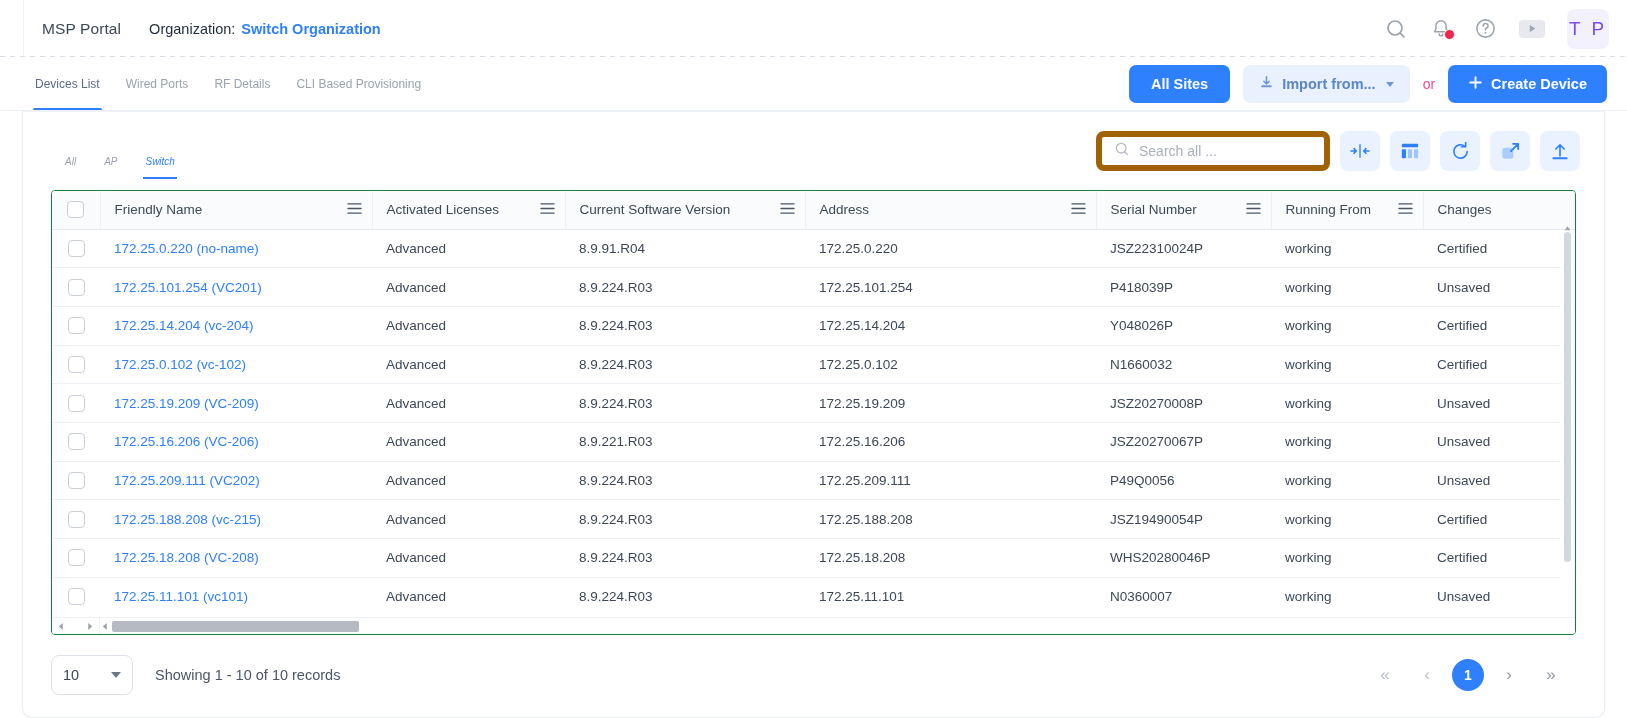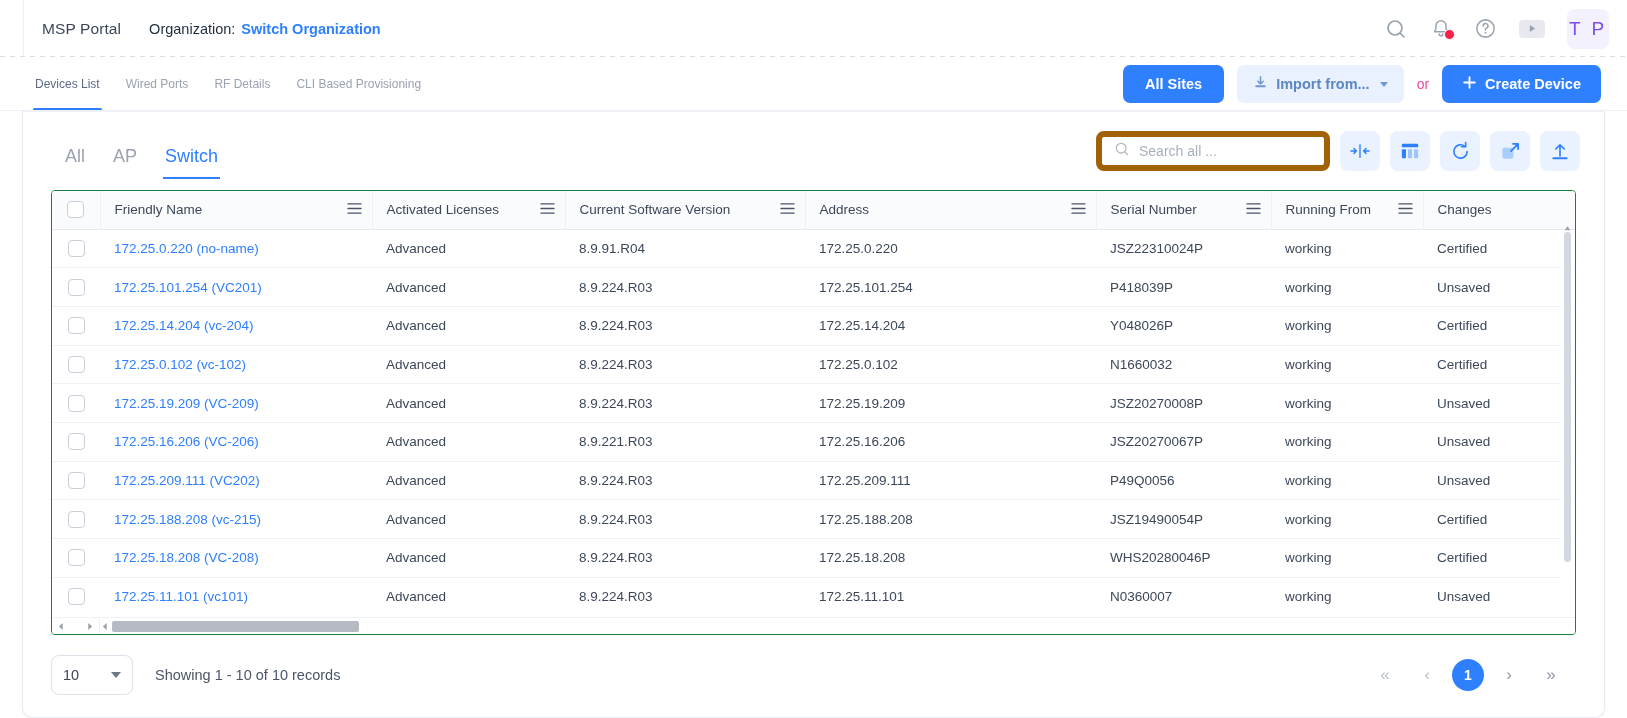--- a/index.html
+++ b/index.html
@@ -71,21 +71,21 @@
     font-size: 12px; color: #9aa3b0; padding: 0 13px 20px 13px;
     cursor: pointer; position: relative; white-space: nowrap;
   }
   .tab.active { color: #5b6b85; }
   .tab.active::after {
     content: ""; position: absolute; left: 11px; right: 11px; bottom: 0;
     height: 3px; background: #2f80ff; border-radius: 2px;
   }
   .tabstrip-right {
     margin-left: auto; display: flex; align-items: center; gap: 13px;
-    padding-right: 26px; padding-bottom: 8px;
+    padding-right: 20px; padding-bottom: 8px;
   }
   .btn {
     border: none; border-radius: 7px; cursor: pointer;
     font-family: inherit; font-size: 14.5px; font-weight: bold;
     display: flex; align-items: center; justify-content: center;
   }
   .btn-primary { background: #2f80ff; color: #fff; height: 38px; padding: 0 22px; }
   .btn-soft {
     background: #e9f1fe; color: #5c86c4; height: 38px; padding: 0 16px; gap: 8px;
   }
@@ -103,22 +103,22 @@
     background: #fff; border: 1px solid #e8ebf0; border-top: none;
     border-radius: 0 0 10px 10px;
     box-shadow: 0 1px 3px rgba(20,40,80,.04);
     border-top: 1px solid #eef1f5;
   }
   .card-head {
     height: 78px; display: flex; align-items: center; padding: 0 24px 0 28px;
   }
   .subtabs { display: flex; align-items: flex-end; gap: 0; height: 56px; }
   .subtab {
-    font-size: 18px; color: #9aa3b0; padding: 0 14px 12px 14px;
-    cursor: pointer; position: relative;
+    font-size: 10px; color: #9aa3b0; padding: 0 14px 12px 14px;
+    cursor: pointer; position: relative; font-style: italic;
   }
   .subtab.active { color: #2f80ff; }
   .subtab.active::after {
     content: ""; position: absolute; left: 12px; right: 12px; bottom: 0;
     height: 2px; background: #2f80ff;
   }
   .head-right { margin-left: auto; display: flex; align-items: center; gap: 10px; }
   .search-box {
     width: 234px; height: 40px; border: 6px solid #a16207; border-radius: 8px;
     display: flex; align-items: center; padding: 0 12px; gap: 9px; background: #fff;

